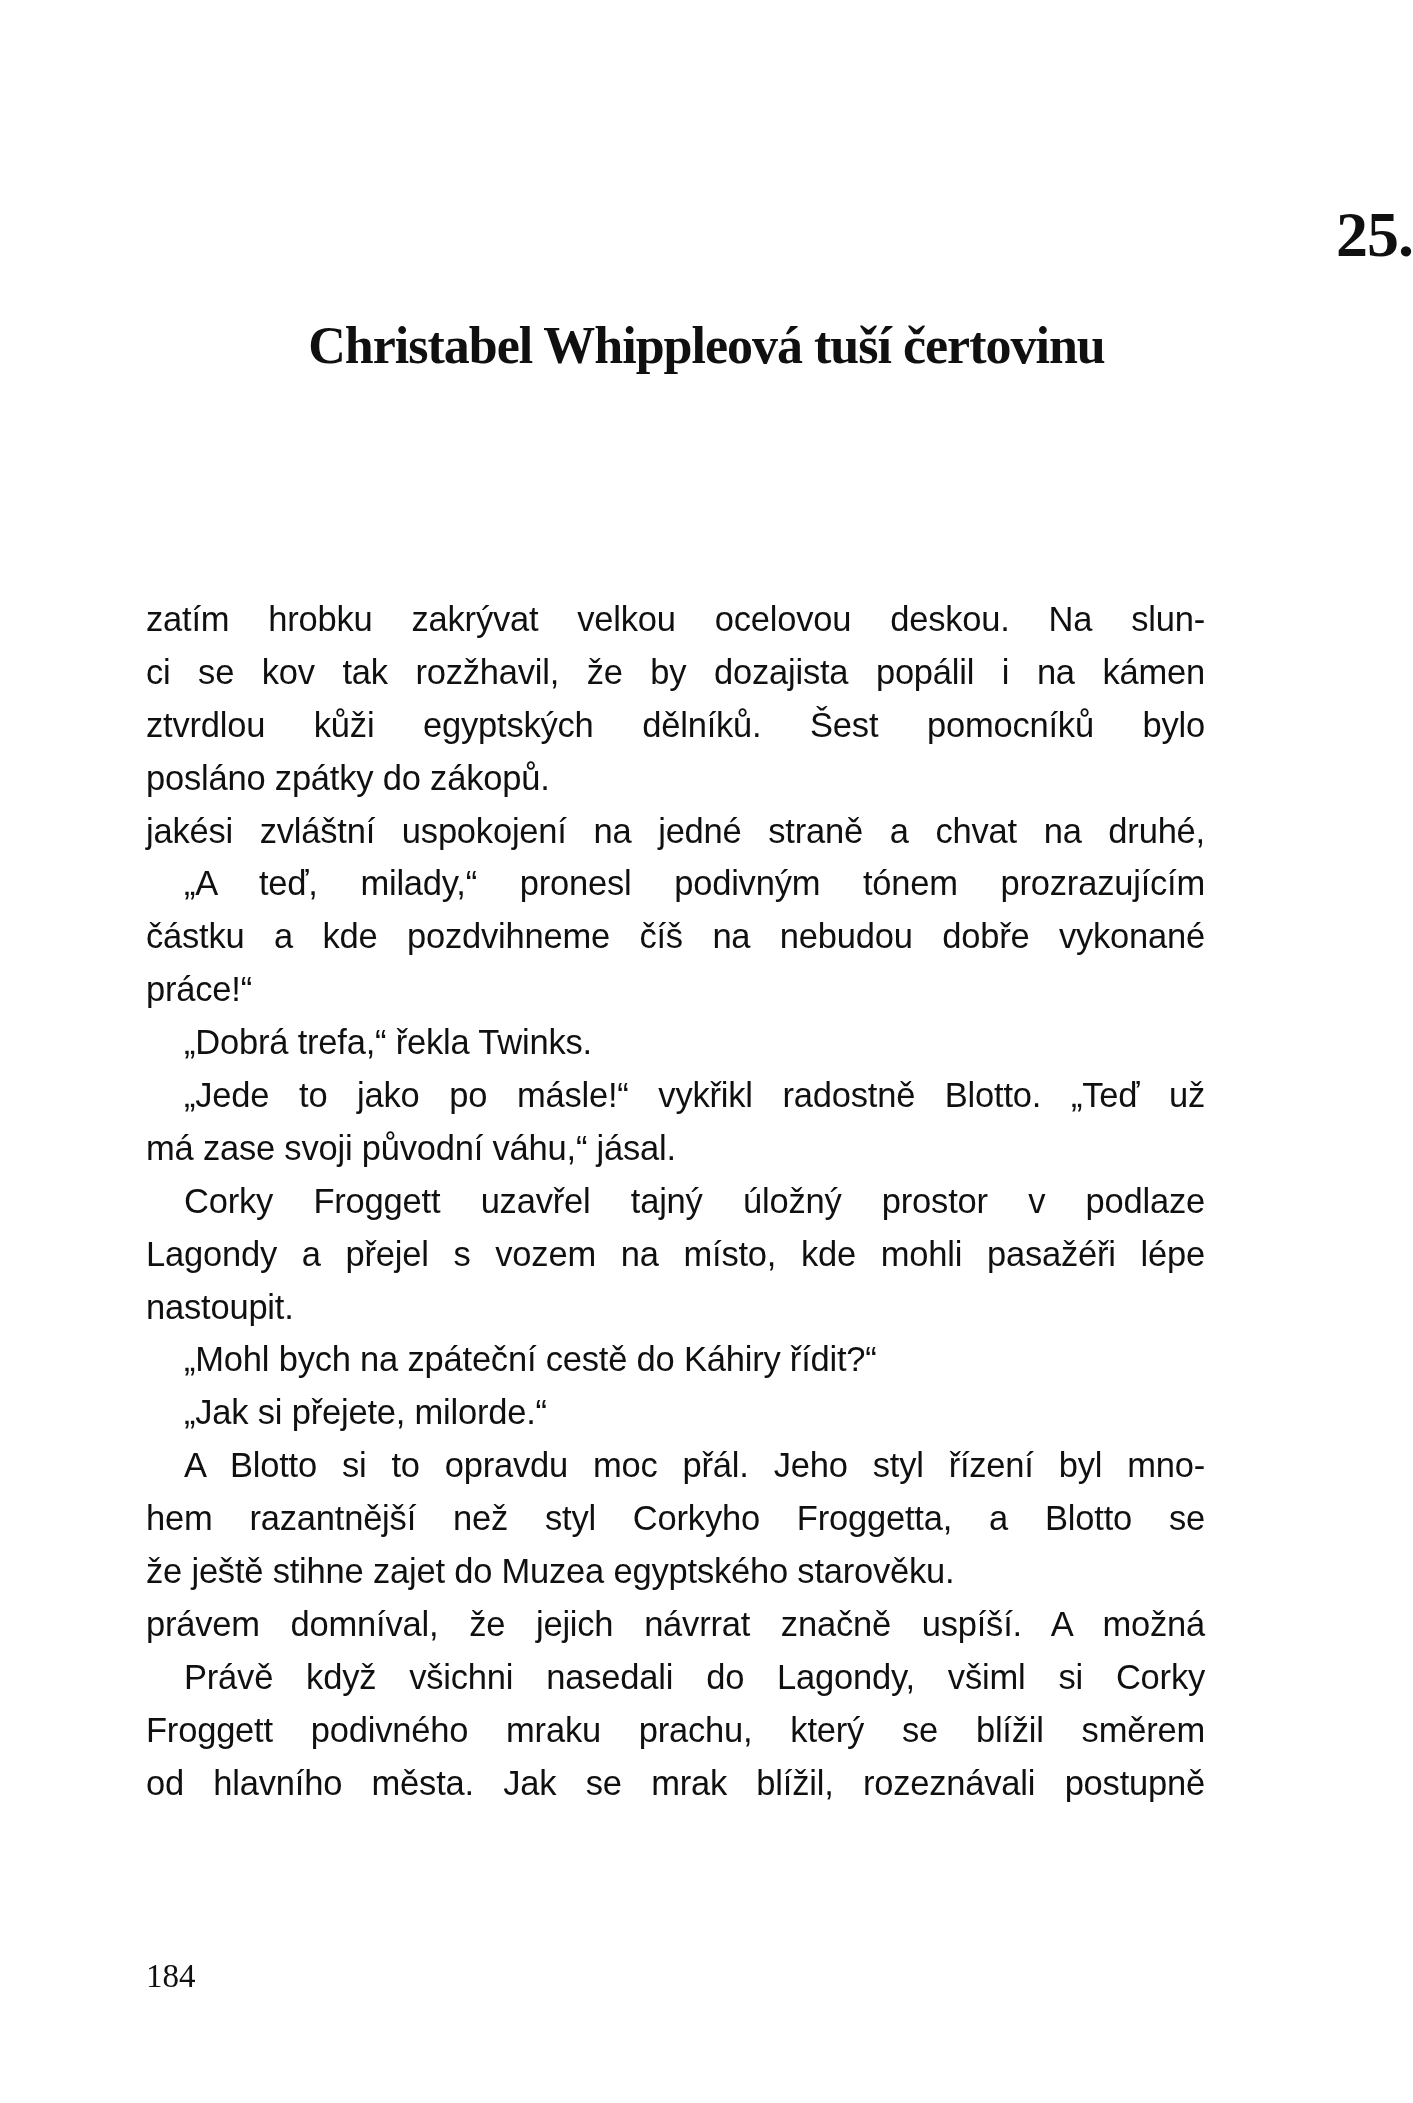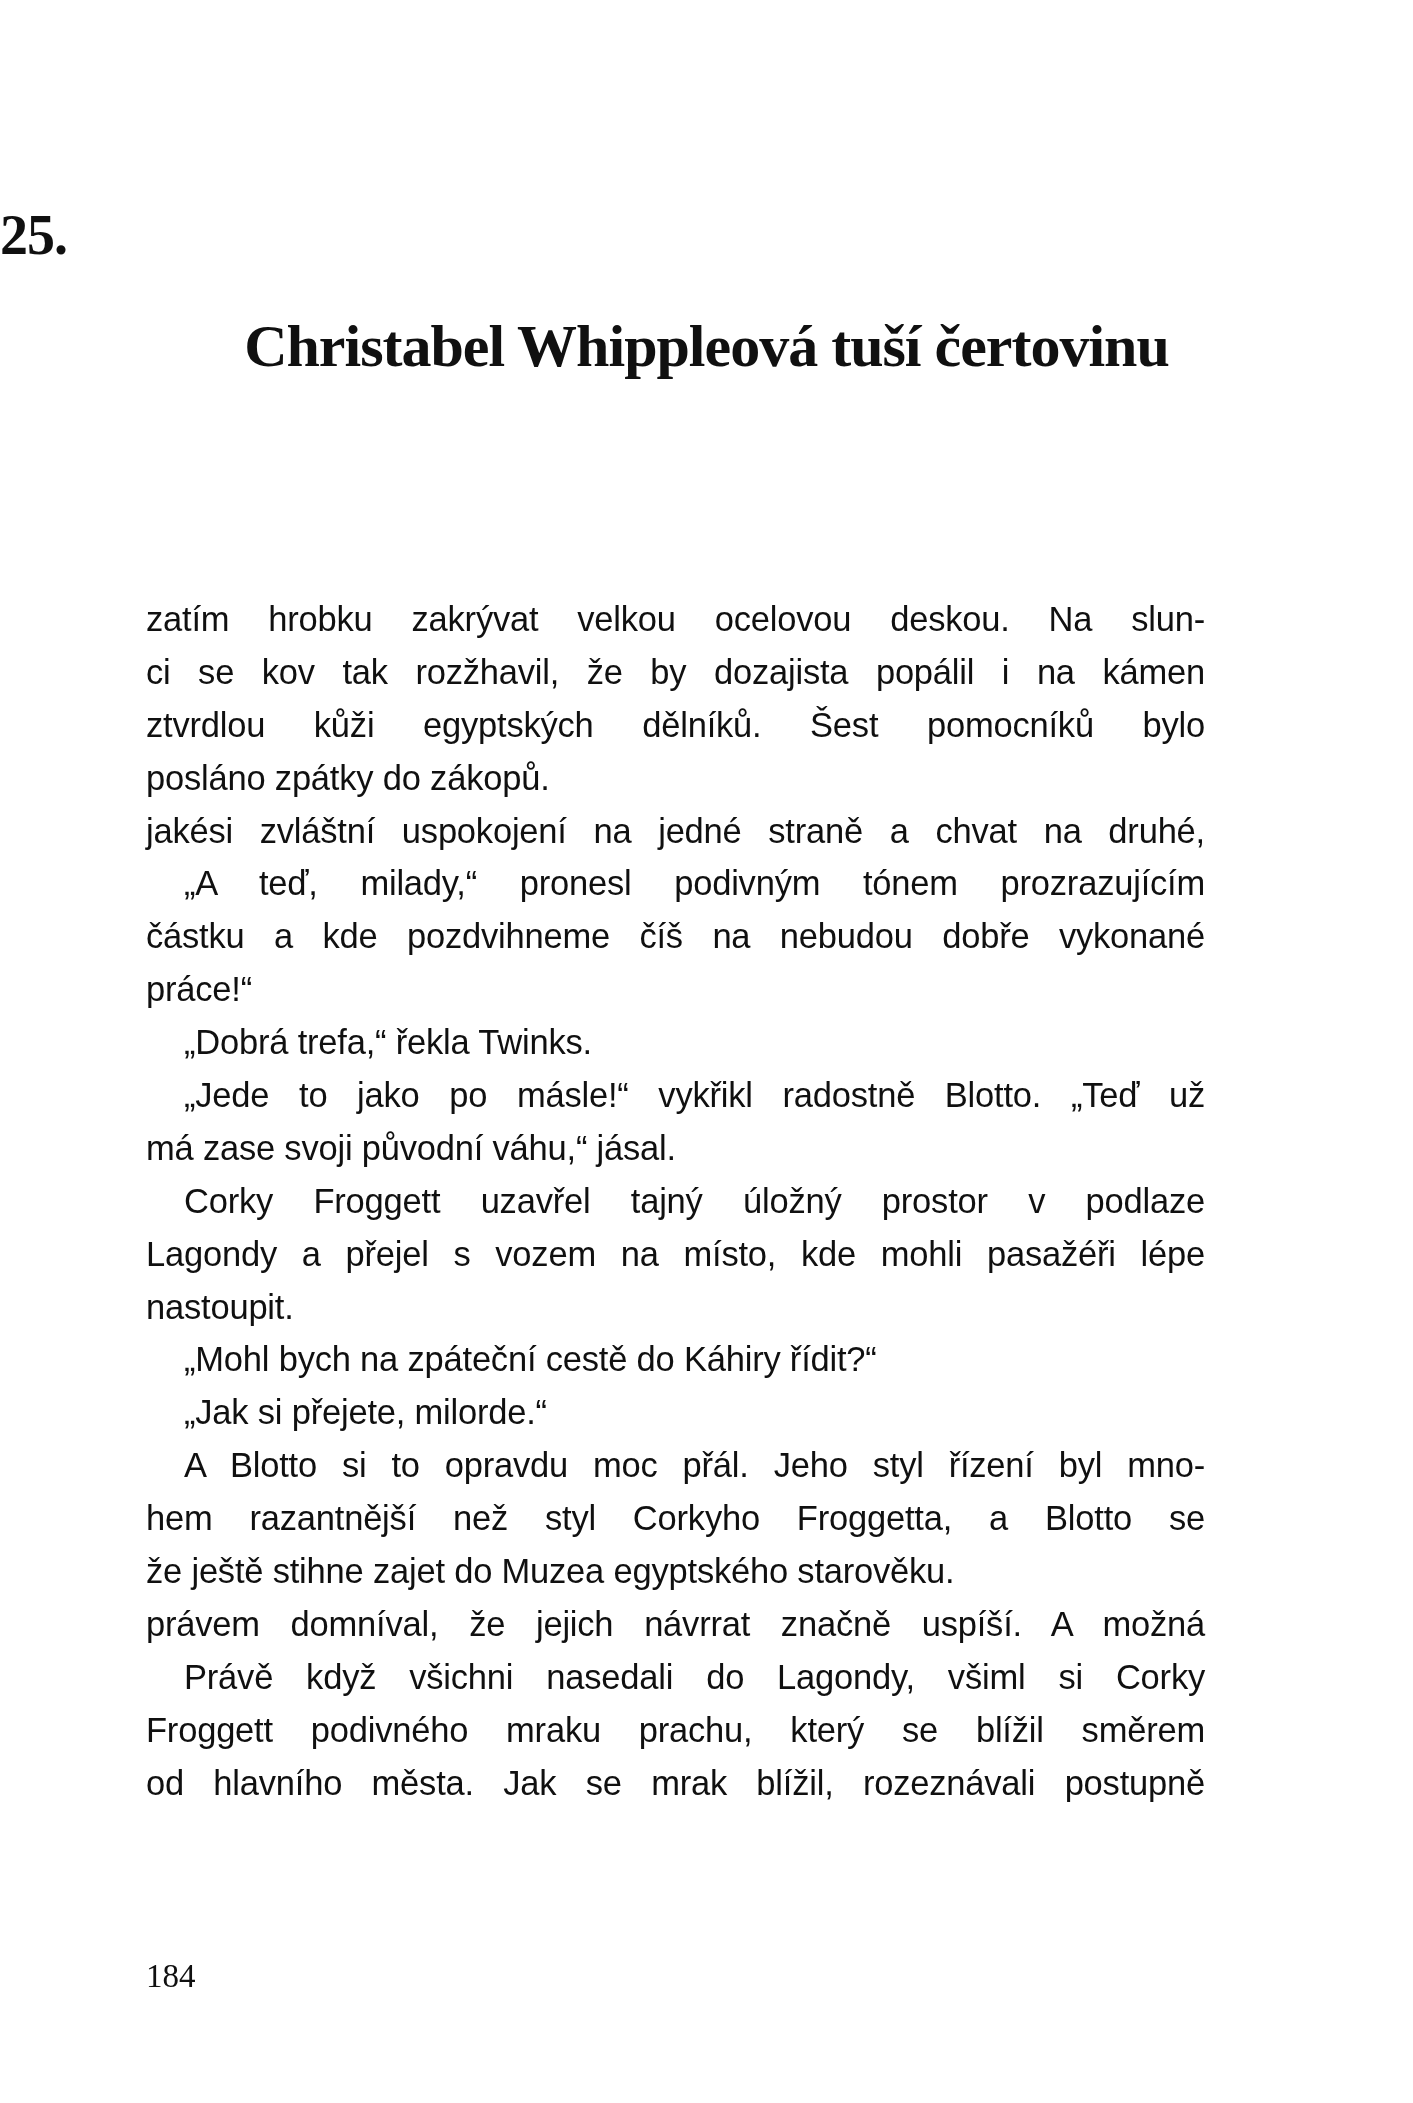--- a/index.html
+++ b/index.html
@@ -10,36 +10,36 @@
     background: #ffffff;
     color: #101010;
     font-family: "Liberation Sans", sans-serif;
     overflow: hidden;
   }
   .chapter-number {
     position: absolute;
     top: 206px;
     left: 0;
     width: 100%;
-    text-align: left;
+    text-align: right;
     font-family: "Liberation Serif", serif;
     font-weight: 700;
-    font-size: 56px;
+    font-size: 64px;
     line-height: 58px;
     letter-spacing: -1px;
   }
   .chapter-title {
     position: absolute;
     top: 318px;
     left: 0;
     width: 100%;
     text-align: center;
     font-family: "Liberation Serif", serif;
     font-weight: 700;
-    font-size: 60px;
+    font-size: 52px;
     line-height: 56px;
     letter-spacing: -1px;
   }
   .body-text {
     position: absolute;
     left: 146px;
     top: 593px;
     width: 1059px;
     font-size: 34.5px;
     line-height: 52.9px;

